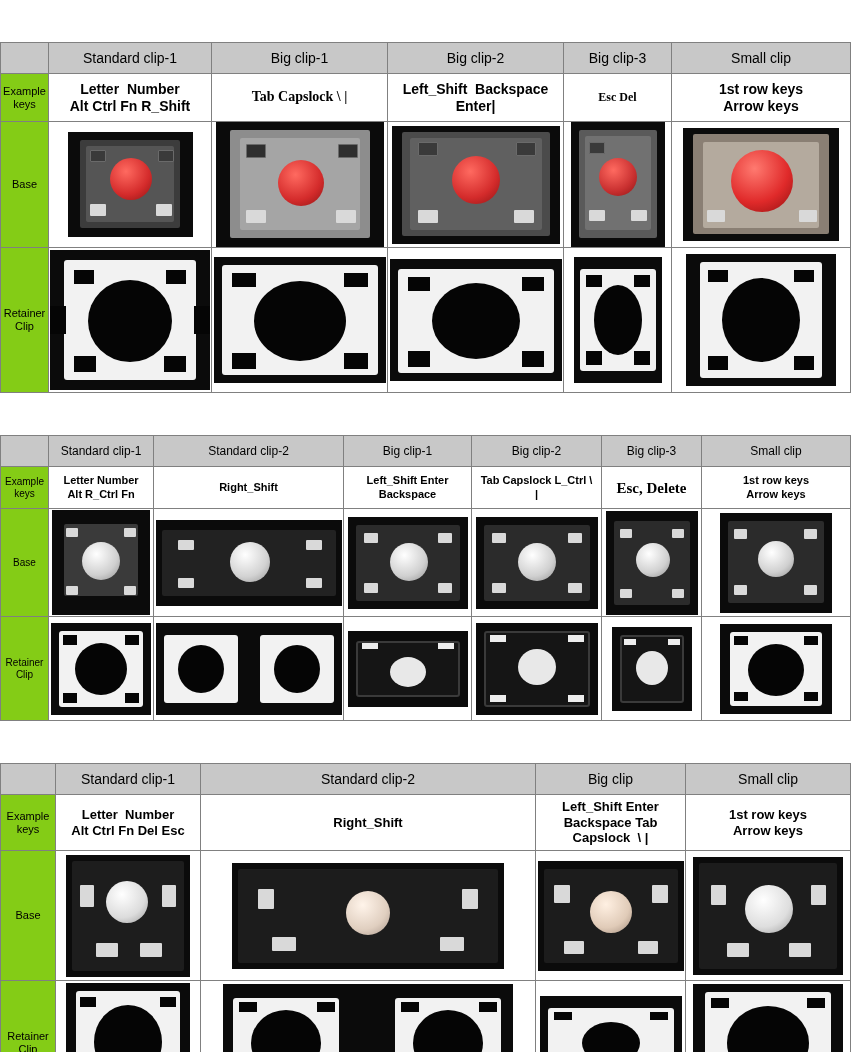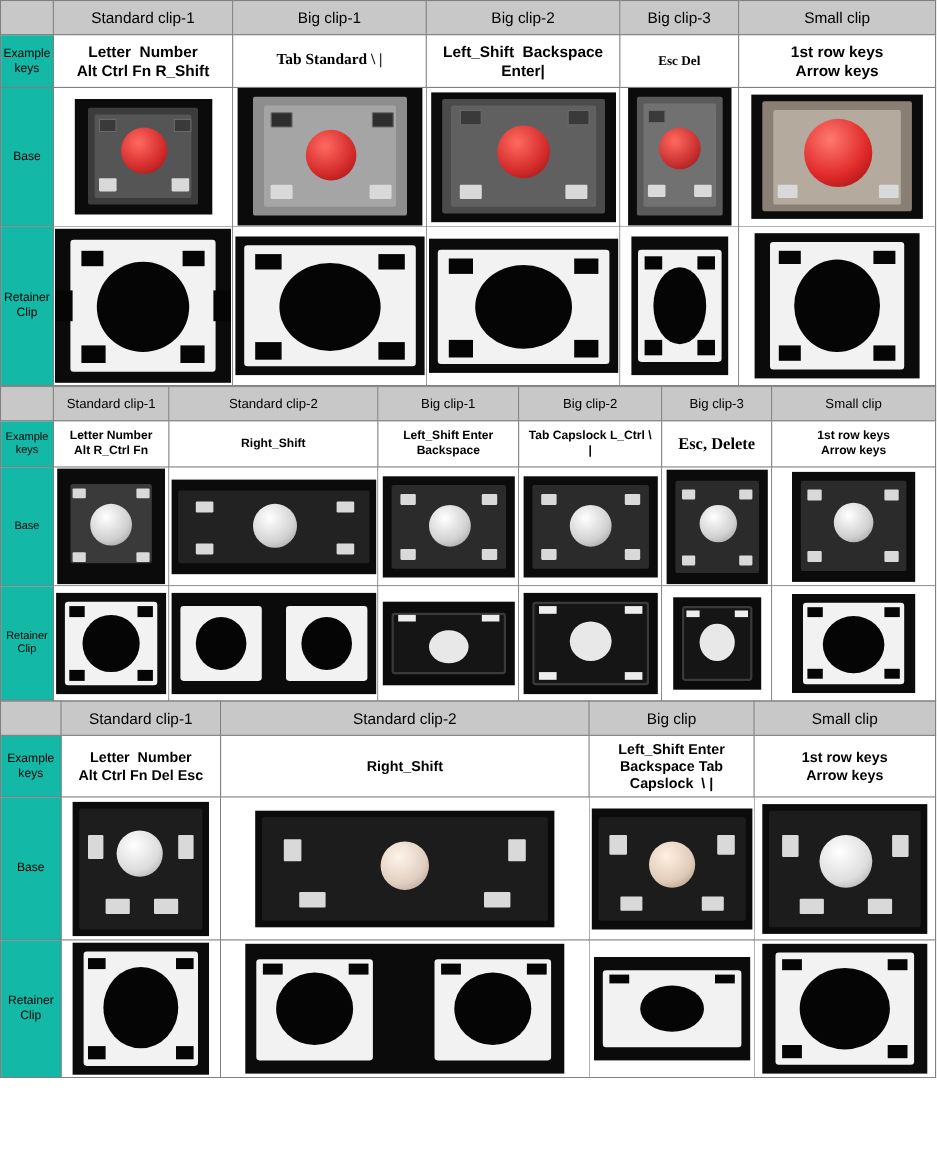--- a/index.html
+++ b/index.html
@@ -17,20 +17,21 @@
   .page {
     width: 852px;
     height: 1052px;
     position: relative;
   }
 
   table.keytable {
     border-collapse: collapse;
     table-layout: fixed;
     width: 676px;
+    margin-top: 42px;
   }
   table.keytable td, table.keytable th {
     border: 1px solid #808080;
     padding: 0;
     vertical-align: middle;
     text-align: center;
   }
 
   
   .hdr {
@@ -41,21 +42,21 @@
     color: #000;
   }
   .hdr.small { font-size: 12px; }
 
   
   .rowlabel {
     font-size: 11px;
     line-height: 1.15;
     text-align: left;
     padding-left: 3px;
-    background: #14b8a6;
+    background: #84cc16;
   }
   .rowlabel.small { font-size: 10px; }
 
   
   .exkeys {
     font-weight: bold;
     line-height: 1.2;
     padding: 3px 2px;
   }
   .exkeys.b1 { font-size: 14px; }
@@ -139,21 +140,21 @@
       <th class="hdr">Standard clip-1</th>
       <th class="hdr">Big clip-1</th>
       <th class="hdr">Big clip-2</th>
       <th class="hdr">Big clip-3</th>
       <th class="hdr">Small clip</th>
     </tr>
 
     <tr style="height:48px">
       <td class="rowlabel">Example<br>keys</td>
       <td class="exkeys b1">Letter&nbsp; Number<br>Alt Ctrl Fn R_Shift</td>
-      <td class="exkeys b1 serif">Tab Standard \ |</td>
+      <td class="exkeys b1 serif">Tab Capslock \ |</td>
       <td class="exkeys b1">Left_Shift&nbsp; Backspace<br>Enter|</td>
       <td class="exkeys b1s serif">Esc Del</td>
       <td class="exkeys b1">1st row keys<br>Arrow keys</td>
     </tr>
 
     <tr style="height:125px">
       <td class="rowlabel">Base</td>
       <td class="photo">
         <div class="photo-inner" style="width:125px;height:105px;">
           <div class="plate" style="left:12px;top:8px;width:100px;height:88px;background:#3c3c3c;"></div>

